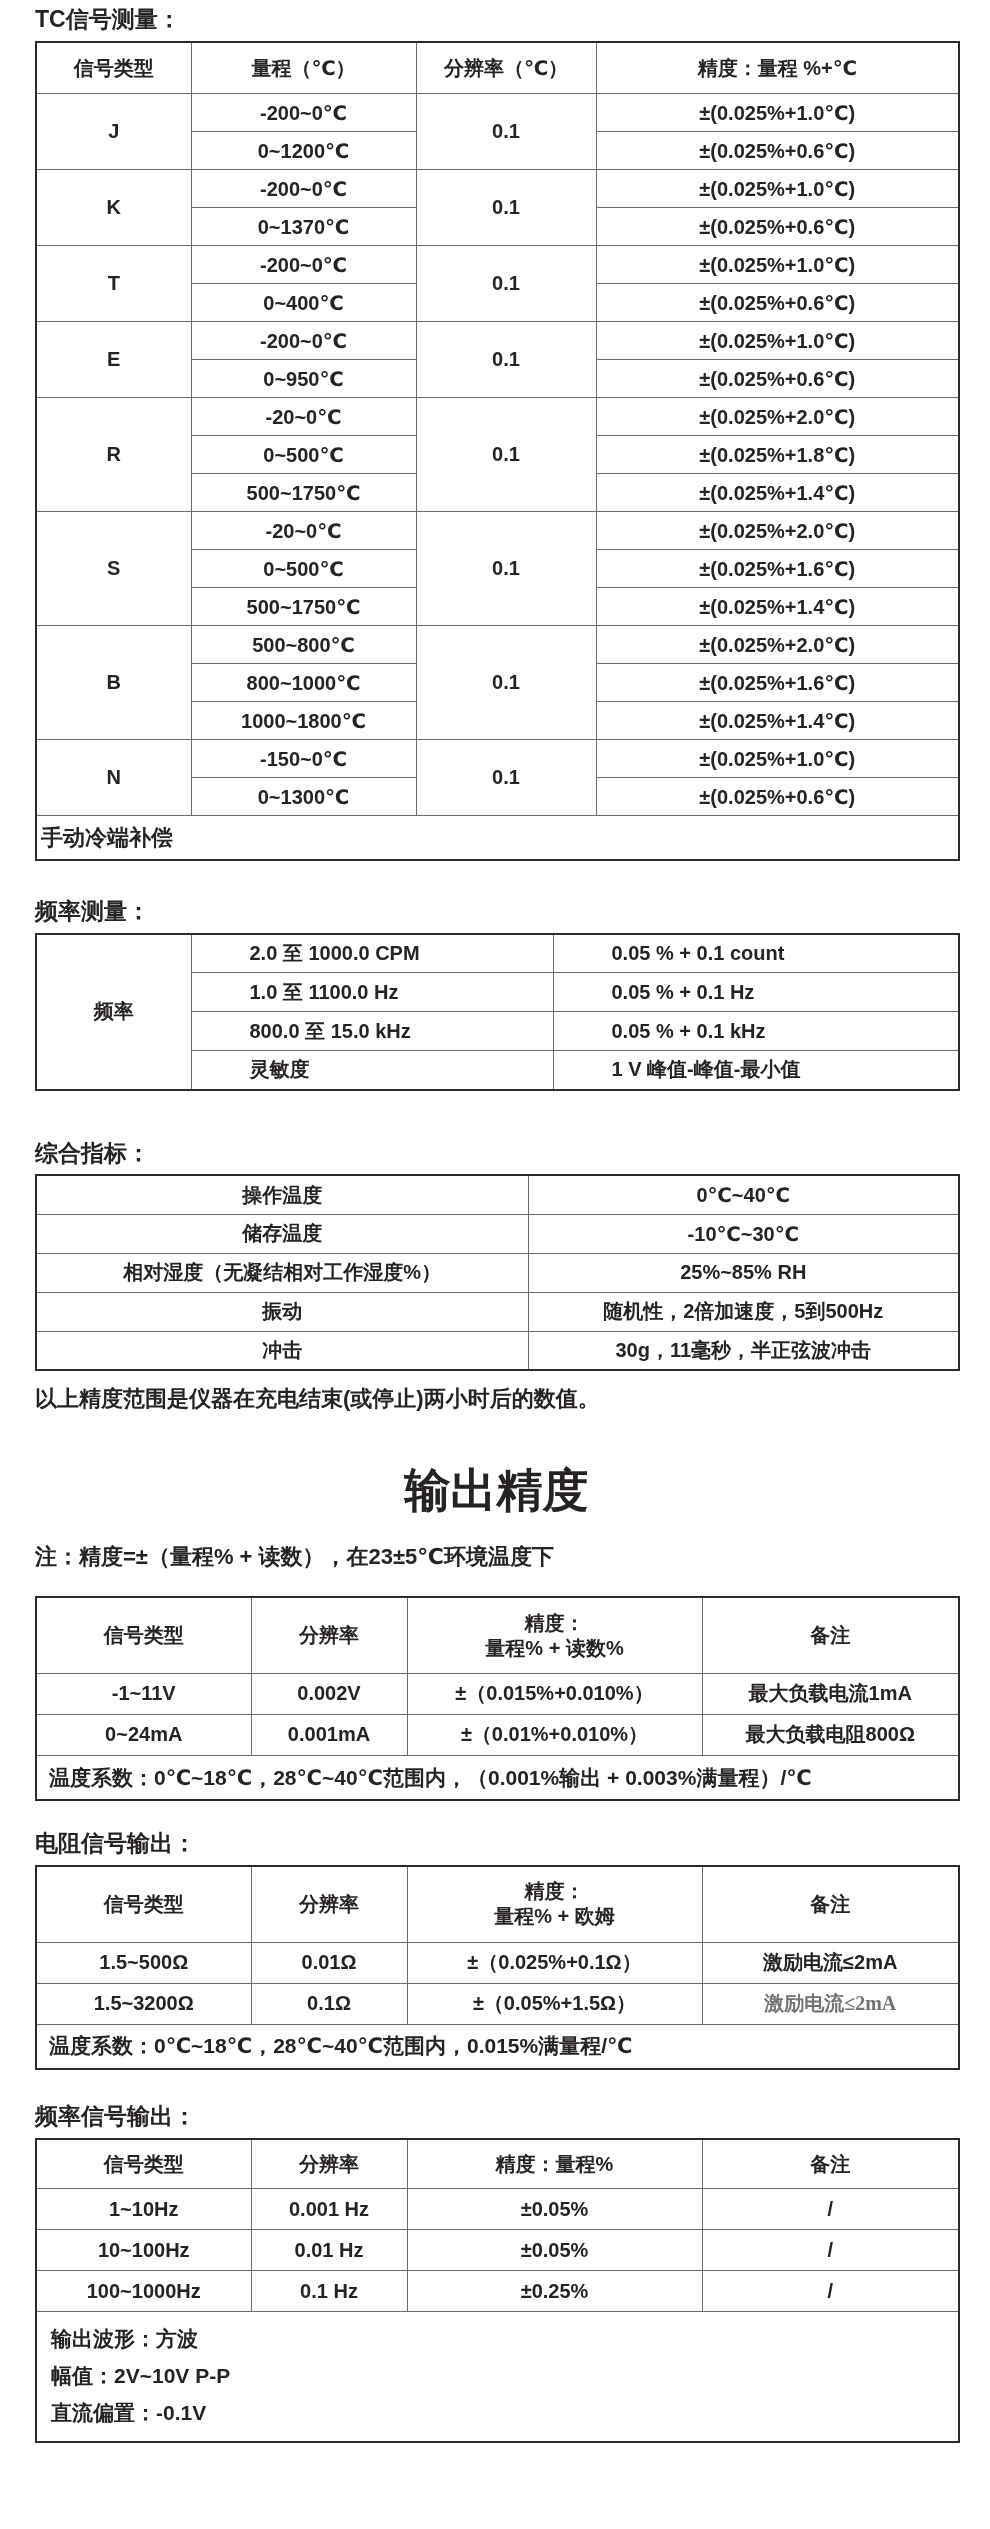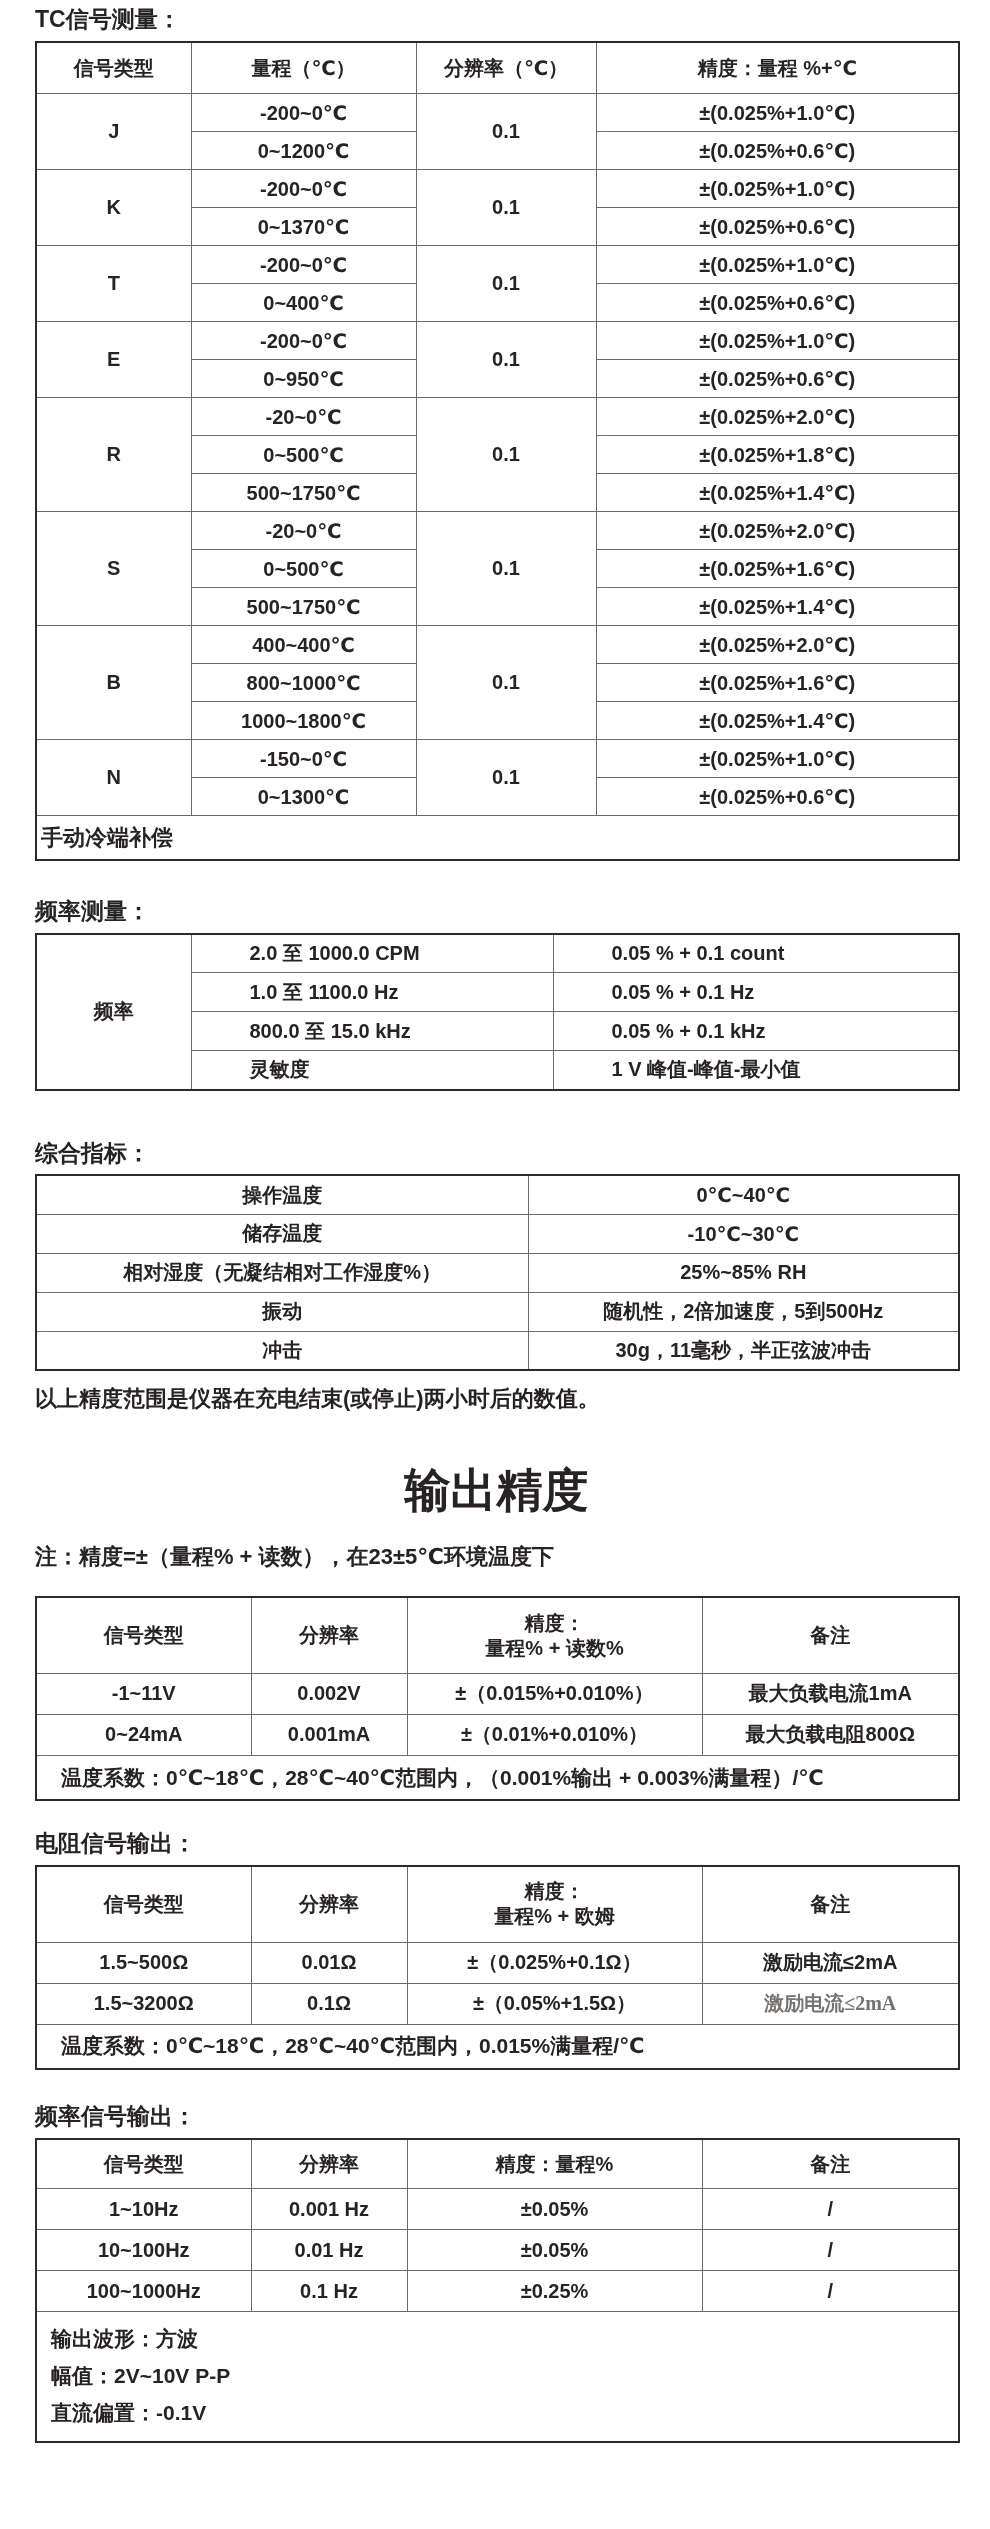--- a/index.html
+++ b/index.html
@@ -51,21 +51,21 @@
     text-align: center;
     font-size: 46px;
     font-weight: 700;
     margin: 46px 0 20px 0;
   }
 
   
   .out-table th { height: 50px; font-size: 22px; line-height: 1.25; }
   .out-table th.tall { height: 76px; }
   .out-table td { height: 41px; }
-  .out-table tr.footer-row td { text-align: left; padding-left: 24px; font-size: 21px; height: 45px; }
+  .out-table tr.footer-row td { text-align: left; padding-left: 12px; font-size: 21px; height: 45px; }
   .light { color: #767272; font-weight: 400; font-family: "Liberation Serif", "DejaVu Serif", serif; }
 
   .fo-footer-cell { text-align: left !important; padding: 8px 8px 10px 14px !important; }
   .fo-footer-cell .line { line-height: 37px; font-size: 21px; text-align: left; }
 
   .gap-s { height: 36px; }
   .gap-m { height: 48px; }
 </style>
 </head>
 <body>
@@ -157,21 +157,21 @@
       <td>0~500℃</td>
       <td>±(0.025%+1.6℃)</td>
     </tr>
     <tr>
       <td>500~1750℃</td>
       <td>±(0.025%+1.4℃)</td>
     </tr>
 
     <tr>
       <td rowspan="3">B</td>
-      <td>400~400℃</td>
+      <td>500~800℃</td>
       <td rowspan="3">0.1</td>
       <td>±(0.025%+2.0℃)</td>
     </tr>
     <tr>
       <td>800~1000℃</td>
       <td>±(0.025%+1.6℃)</td>
     </tr>
     <tr>
       <td>1000~1800℃</td>
       <td>±(0.025%+1.4℃)</td>

